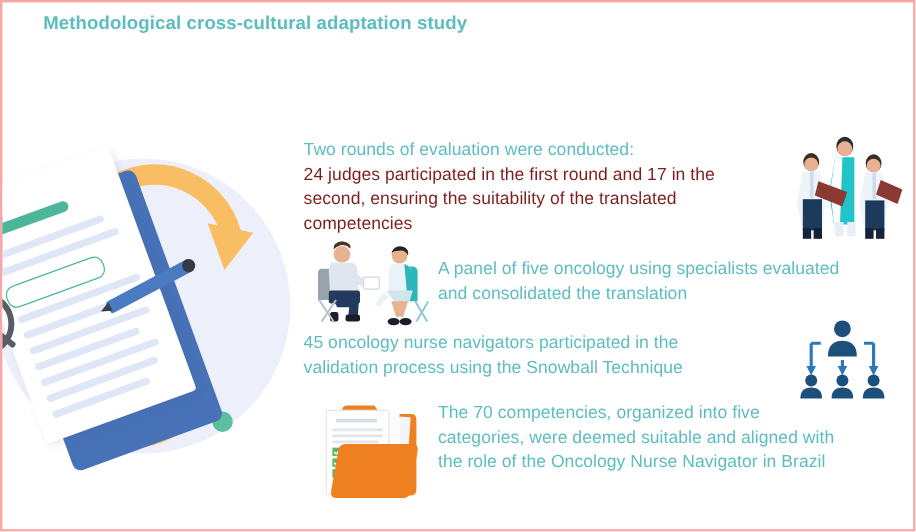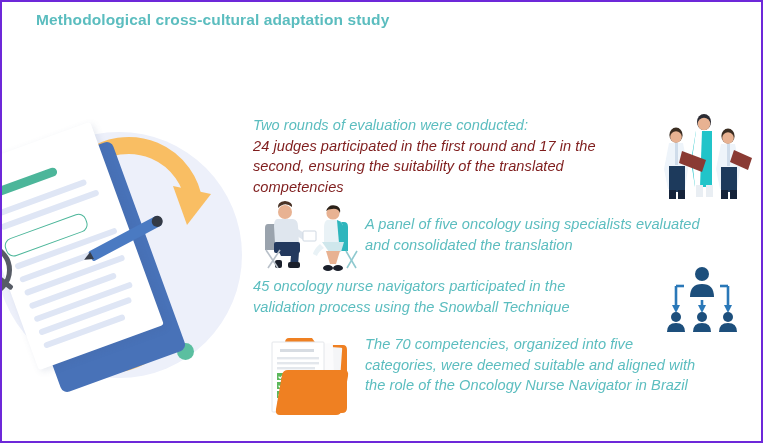--- a/index.html
+++ b/index.html
@@ -3,21 +3,21 @@
 <meta charset="utf-8">
 <style>
   html,body{margin:0;padding:0;background:#ffffff;}
   body{font-family:"Liberation Sans",sans-serif;}
 
   .canvas{
     position:relative;
     width:763px;height:443px;
     box-sizing:border-box;
     background:#ffffff;
-    border:2px solid #6d28d9;
+    border:2px solid #fca5a5;
     overflow:hidden;
   }
 
   
   .header{position:absolute;left:34px;top:8px;width:700px;}
   .eyebrow{
     color:#5bbdbf;
     font-size:15.5px;
     font-weight:bold;
     letter-spacing:.1px;
@@ -78,21 +78,21 @@
   .magnifier{
     position:absolute;left:-16px;top:133px;width:44px;height:44px;
     border:5px solid #575c66;border-radius:50%;
   }
   .magnifier:after{
     content:"";position:absolute;left:26px;top:30px;width:26px;height:5px;
     background:#575c66;transform:rotate(38deg);border-radius:2px;
   }
 
   
-  .row{position:absolute;font-style:italic;}
+  .row{position:absolute;}
   .txt{margin:0;line-height:1.42;letter-spacing:.05px;}
   .txt.teal{color:#5bbdbf;}
   .txt.blue{color:#7f1d1d;}
   .t15{font-size:14.6px;}
 
   .r1{left:251px;top:113px;width:355px;}
   .r2{left:363px;top:212px;width:345px;}
   .r3{left:251px;top:274px;width:370px;}
   .r4{left:363px;top:332px;width:335px;}
 

